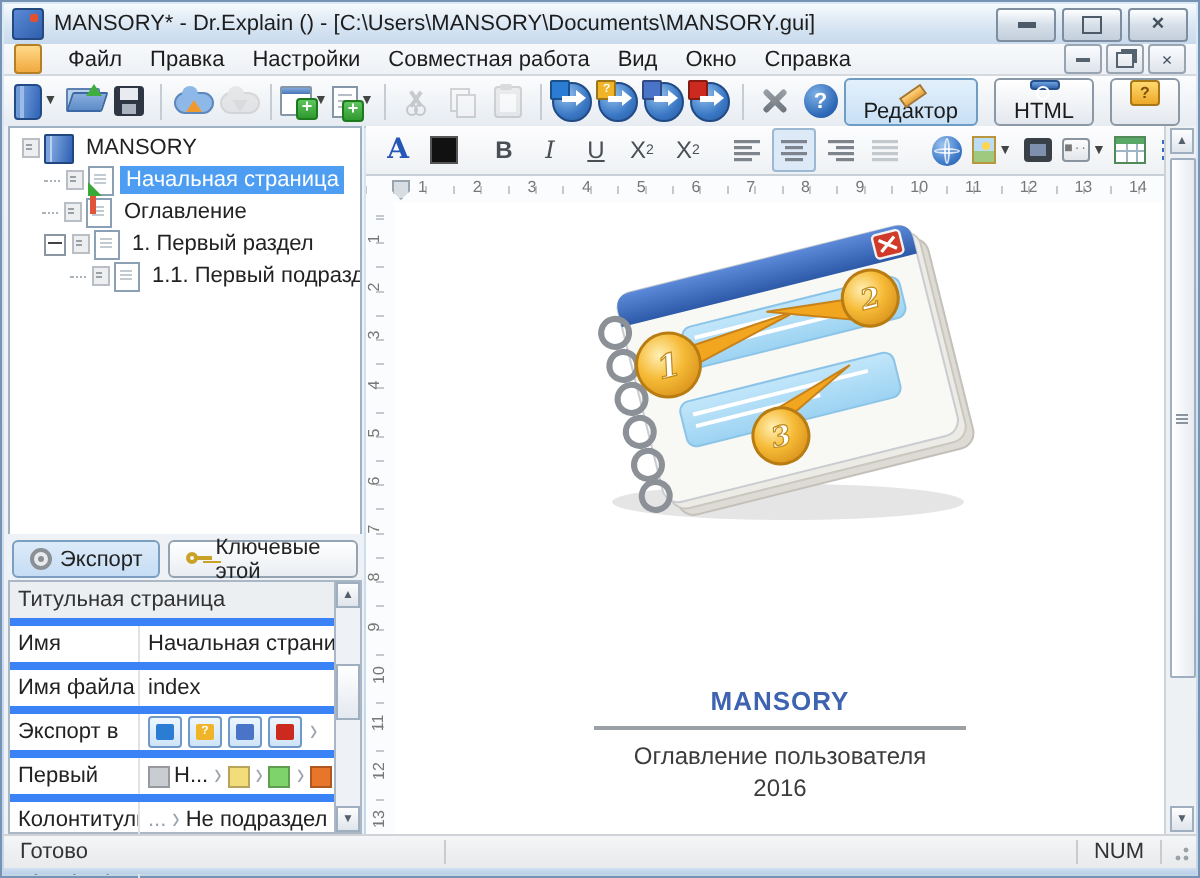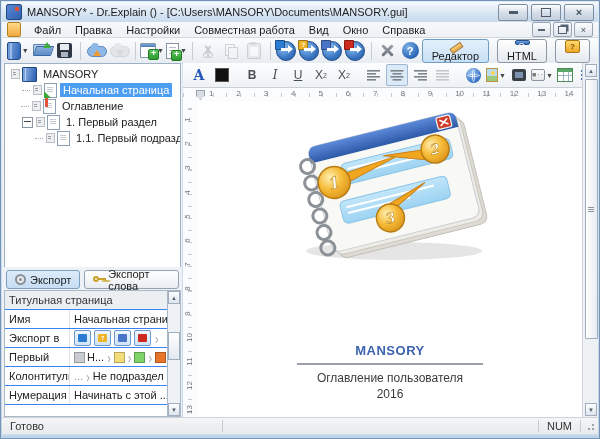--- a/index.html
+++ b/index.html
@@ -100,21 +100,21 @@
   .props{position:absolute;left:2px;right:1px;top:204px;bottom:0;background:#eef1f5;}
   .ptabs{display:flex;gap:4px;padding:3px 2px 2px 2px;}
   .ptab{height:17px;display:flex;align-items:center;gap:4px;padding:0 8px;border:1px solid #93a3b2;border-radius:3px;background:linear-gradient(#fff,#e9edf2);font-size:11px;}
   .ptab.active{background:linear-gradient(#ddeBf9,#c6ddf4);border-color:#7b9fc0;}
   .i-gear{width:11px;height:11px;border-radius:50%;border:2px solid #8a9096;position:relative;box-sizing:border-box;background:#e8eaec;}
   .i-gear:before{content:"";position:absolute;left:2px;top:2px;width:3px;height:3px;background:#8a9096;border-radius:50%;}
   .i-key{width:13px;height:9px;position:relative;}
   .i-key:before{content:"";position:absolute;left:0;top:1px;width:6px;height:6px;border:2px solid #c9a227;border-radius:50%;box-sizing:border-box;}
   .i-key:after{content:"";position:absolute;left:5px;top:3px;width:8px;height:2px;background:#c9a227;box-shadow:5px 2px 0 -0.5px #c9a227,3px 2px 0 -0.5px #c9a227;}
   .ptable{position:absolute;left:0;right:12px;top:23px;bottom:0;background:#fff;border:1px solid #aab8c6;border-right:none;}
-  .prow{display:flex;border-bottom:1px solid #3b82f6;height:18px;align-items:center;}
+  .prow{display:flex;border-bottom:4px solid #3b82f6;height:18px;align-items:center;}
   .prow .pl{width:60px;flex:0 0 auto;padding-left:4px;border-right:1px solid #e0e4e8;color:#222;overflow:hidden;white-space:nowrap;height:100%;display:flex;align-items:center;}
   .prow .pv{flex:1;padding-left:4px;overflow:hidden;white-space:nowrap;display:flex;align-items:center;gap:2px;height:100%;}
   .prow.hdr{background:#eceff2;color:#333;padding-left:4px;}
   .chev{color:#9aa4ae;font-size:11px;transform:scaleY(1.4);display:inline-block;margin:0 1px;}
   .expbtn{width:15px;height:14px;border:1px solid #6f99c8;border-radius:2px;background:linear-gradient(#eef6fe,#cfe4f8);display:flex;align-items:center;justify-content:center;margin-right:1px;}
   .expbtn .g{width:9px;height:8px;border-radius:1px;font-size:6px;color:#fff;line-height:8px;text-align:center;font-weight:bold;}
   .sq{width:9px;height:9px;border:1px solid rgba(0,0,0,.25);display:inline-block;}
   .pscroll{position:absolute;right:0;top:23px;bottom:0;width:12px;background:#eef1f5;border:1px solid #aab8c6;display:flex;flex-direction:column;align-items:center;}
   .sarrow{width:10px;height:11px;background:linear-gradient(#fdfdfe,#dfe5ec);border:1px solid #9fafc0;font-size:6px;color:#55606c;display:flex;align-items:center;justify-content:center;}
   .pthumb{width:10px;height:26px;background:linear-gradient(#fff,#e3e9f0);border:1px solid #9fafc0;margin-top:28px;display:flex;align-items:center;justify-content:center;font-size:6px;color:#8a949e;letter-spacing:0;}
@@ -356,30 +356,34 @@
       </div>
 
     <div class="props">
       <div class="ptabs">
         <span class="ptab active">
             <span class="i-gear"></span>
             <span>Экспорт</span>
           </span>
         <span class="ptab">
             <span class="i-key"></span>
-            <span>Экспорт слова</span>
+            <span>Ключевые этой</span>
           </span>
       </div>
       <div class="ptable">
         <div class="prow hdr">
             <span>Титульная страница</span>
           </div>
         <div class="prow">
           <span class="pl">Имя</span>
           <span class="pv">Начальная страница</span>
+        </div>
+        <div class="prow">
+          <span class="pl">Имя файла</span>
+          <span class="pv">index</span>
         </div>
         <div class="prow">
           <span class="pl">Экспорт в</span>
           <span class="pv">
             <span class="expbtn">
                 <span class="g" id="exg0" style="background: rgb(43, 124, 211);"></span>
               </span>
             <span class="expbtn">
                 <span class="g" id="exg1" style="background: rgb(240, 180, 41);">?</span>
               </span>

